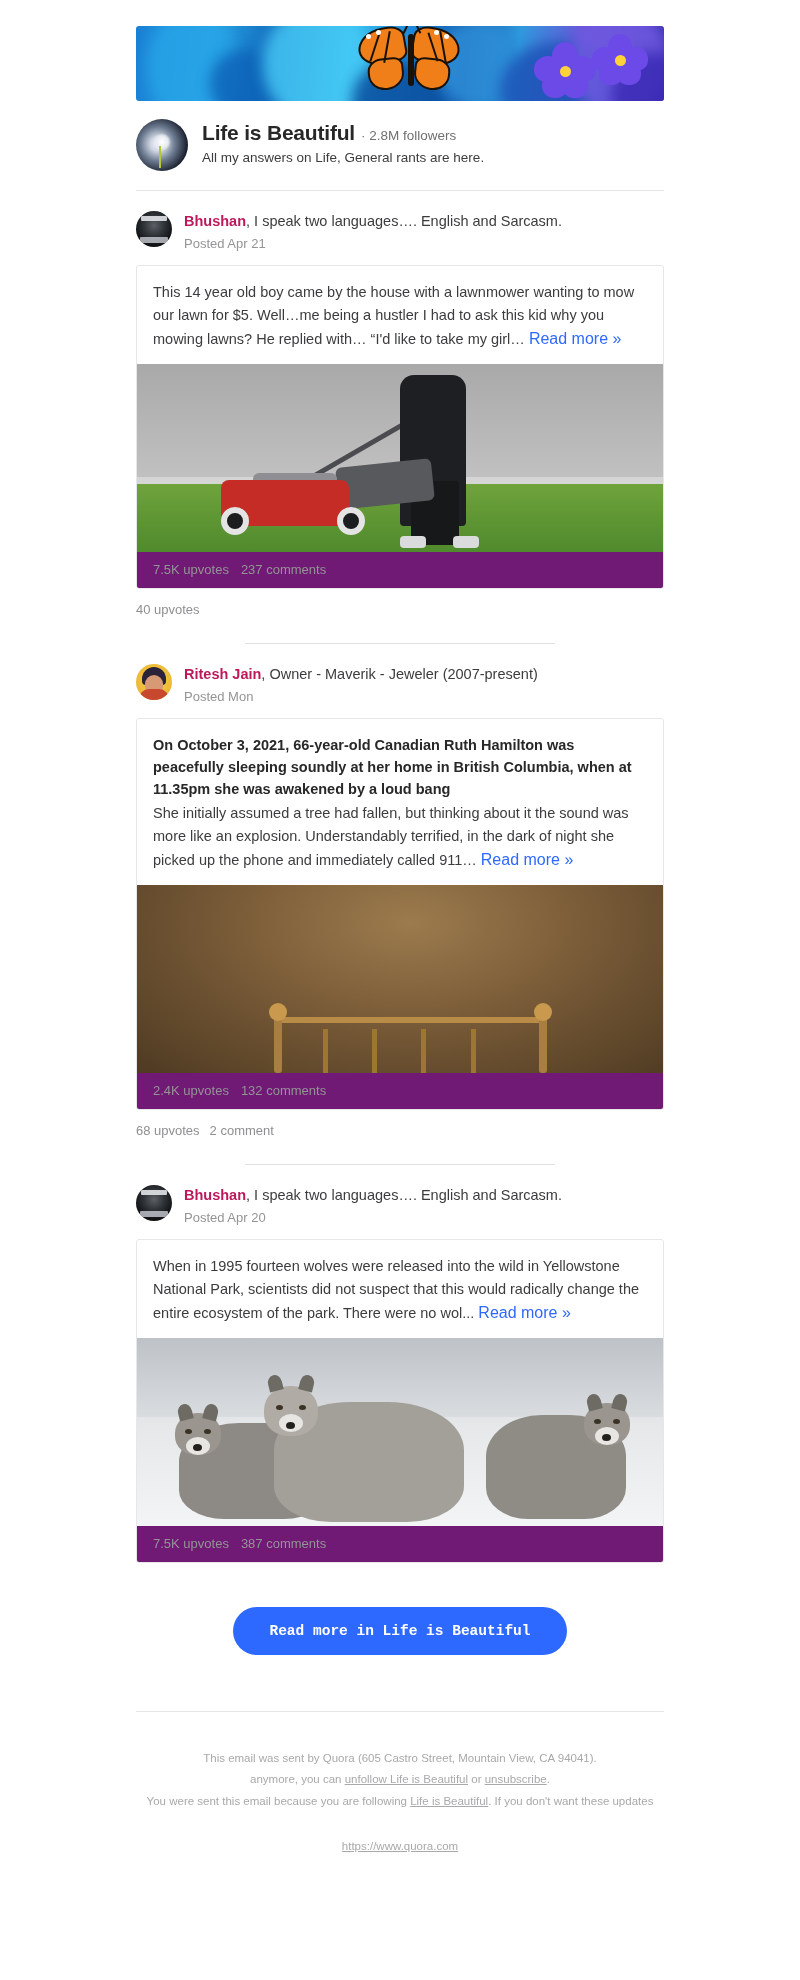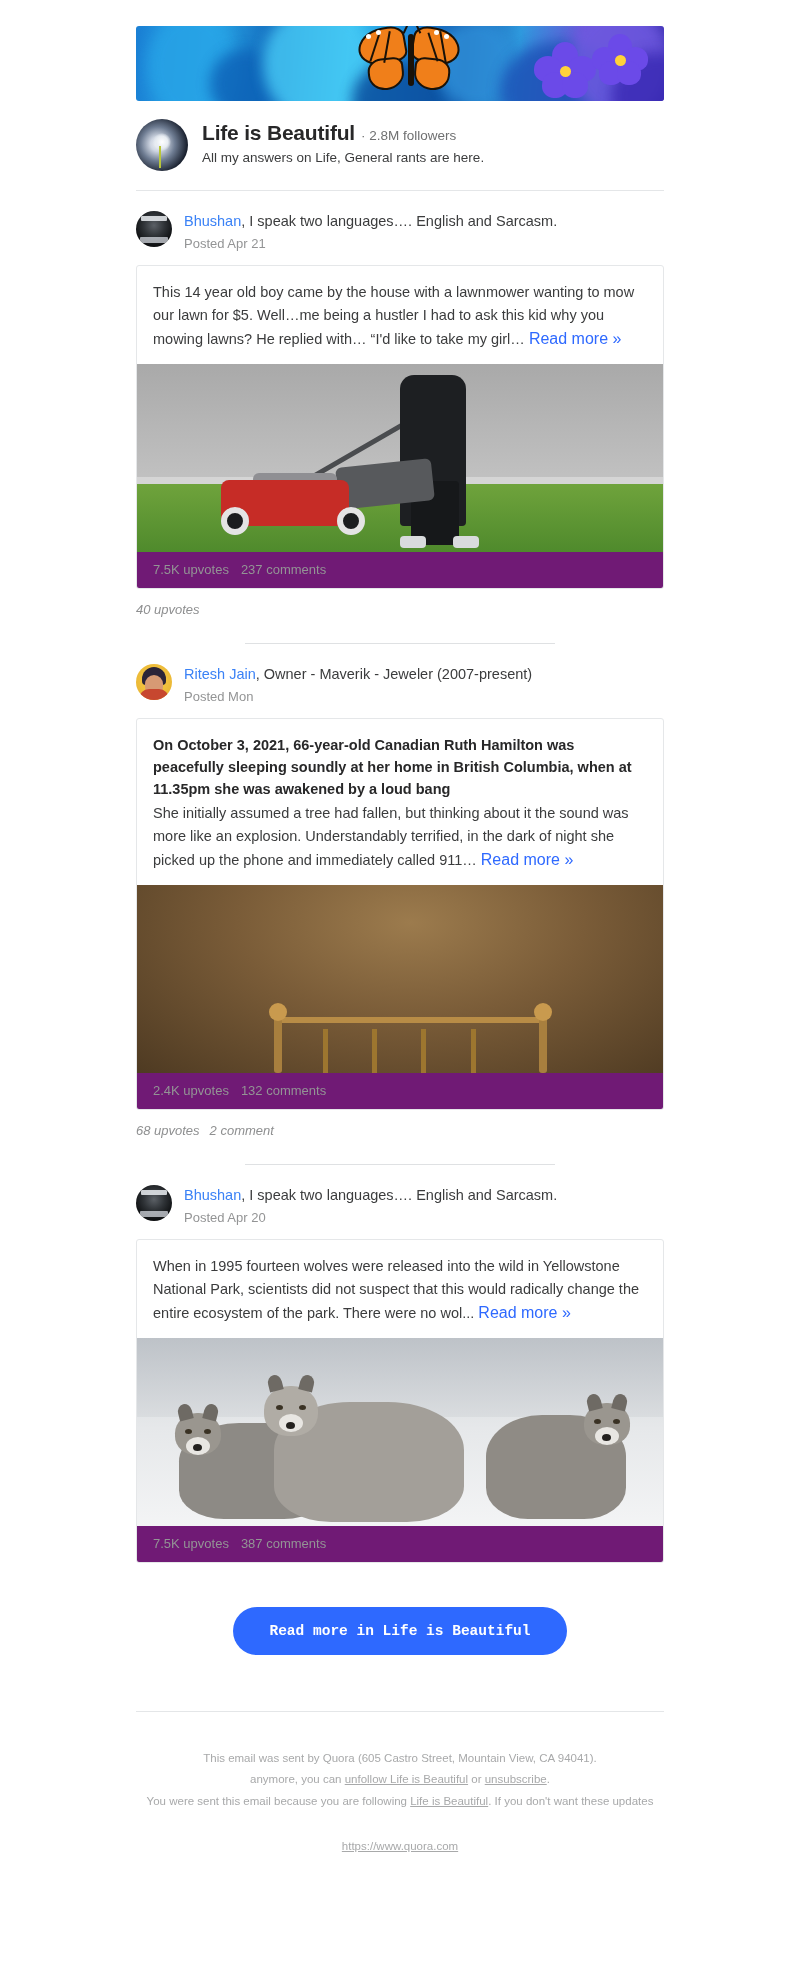--- a/index.html
+++ b/index.html
@@ -118,21 +118,21 @@
   }
   .av-ritesh .face {
     position: absolute; left: 50%; top: 30%; transform: translateX(-50%);
     width: 18px; height: 20px; background: #d79a74; border-radius: 9px 9px 8px 8px;
   }
   .av-ritesh .shirt {
     position: absolute; left: 50%; bottom: 0; transform: translateX(-50%);
     width: 30px; height: 11px; background: #c7472f; border-radius: 10px 10px 0 0;
   }
   .post-author-line { font-size: 14.5px; color: #3b3c3d; line-height: 1.35; padding-top: 1px; }
-  .post-author-name { font-weight: 400; color: #3b82f6; }
+  .post-author-name { font-weight: 700; color: #be185d; }
   .post-date { font-size: 13px; color: #939495; margin-top: 4px; }
 
   .card {
     border: 1px solid #e5e7e9;
     border-radius: 3px;
     margin-top: 14px;
     overflow: hidden;
     background: #fff;
   }
   .card-body { padding: 15px 16px 13px 16px; }
@@ -191,21 +191,21 @@
   .wolf .eye { position: absolute; width: 7px; height: 5px; border-radius: 50%; background: #3a3224; }
   .wolf .muzzle { position: absolute; width: 24px; height: 18px; border-radius: 50%; background: #e8e6e2; }
   .wolf .nose { position: absolute; width: 9px; height: 7px; border-radius: 50%; background: #23211e; }
 
   .card-stats {
     font-size: 13px; color: #939495; padding: 10px 16px 11px 16px;
     border-top: 0; background: #701a75;
   }
   .card-stats span { margin-right: 12px; }
 
-  .post-stats { font-size: 13px; color: #8e8f90; padding: 13px 100px 0 136px; font-style: italic; }
+  .post-stats { font-size: 13px; color: #8e8f90; padding: 13px 100px 0 136px; }
   .post-stats span { margin-right: 10px; }
 
   .sep-wrap { display: flex; justify-content: center; padding-top: 26px; }
   .sep { width: 310px; height: 1px; background: #dfe1e3; }
 
   
   .cta-wrap { display: flex; justify-content: center; padding: 44px 0 0 0; font-family: Liberation Mono, monospace; }
   .cta {
     background: #2e69ff; color: #fff; font-size: 14.5px; font-weight: 700;
     padding: 16px 36px; border-radius: 26px; border: 0; cursor: pointer;

